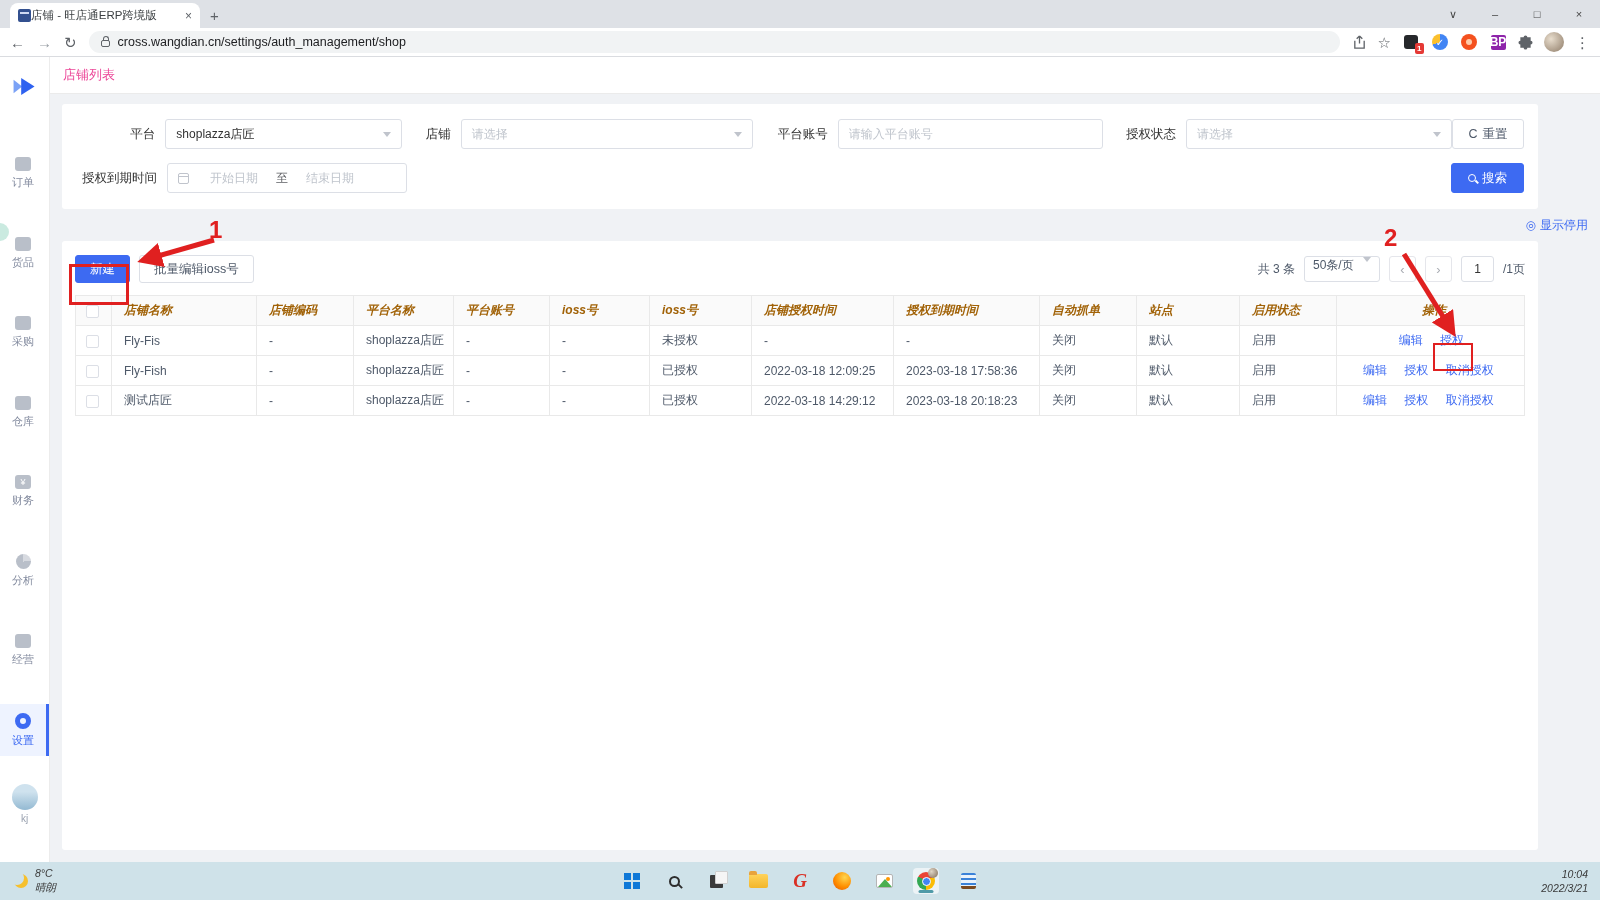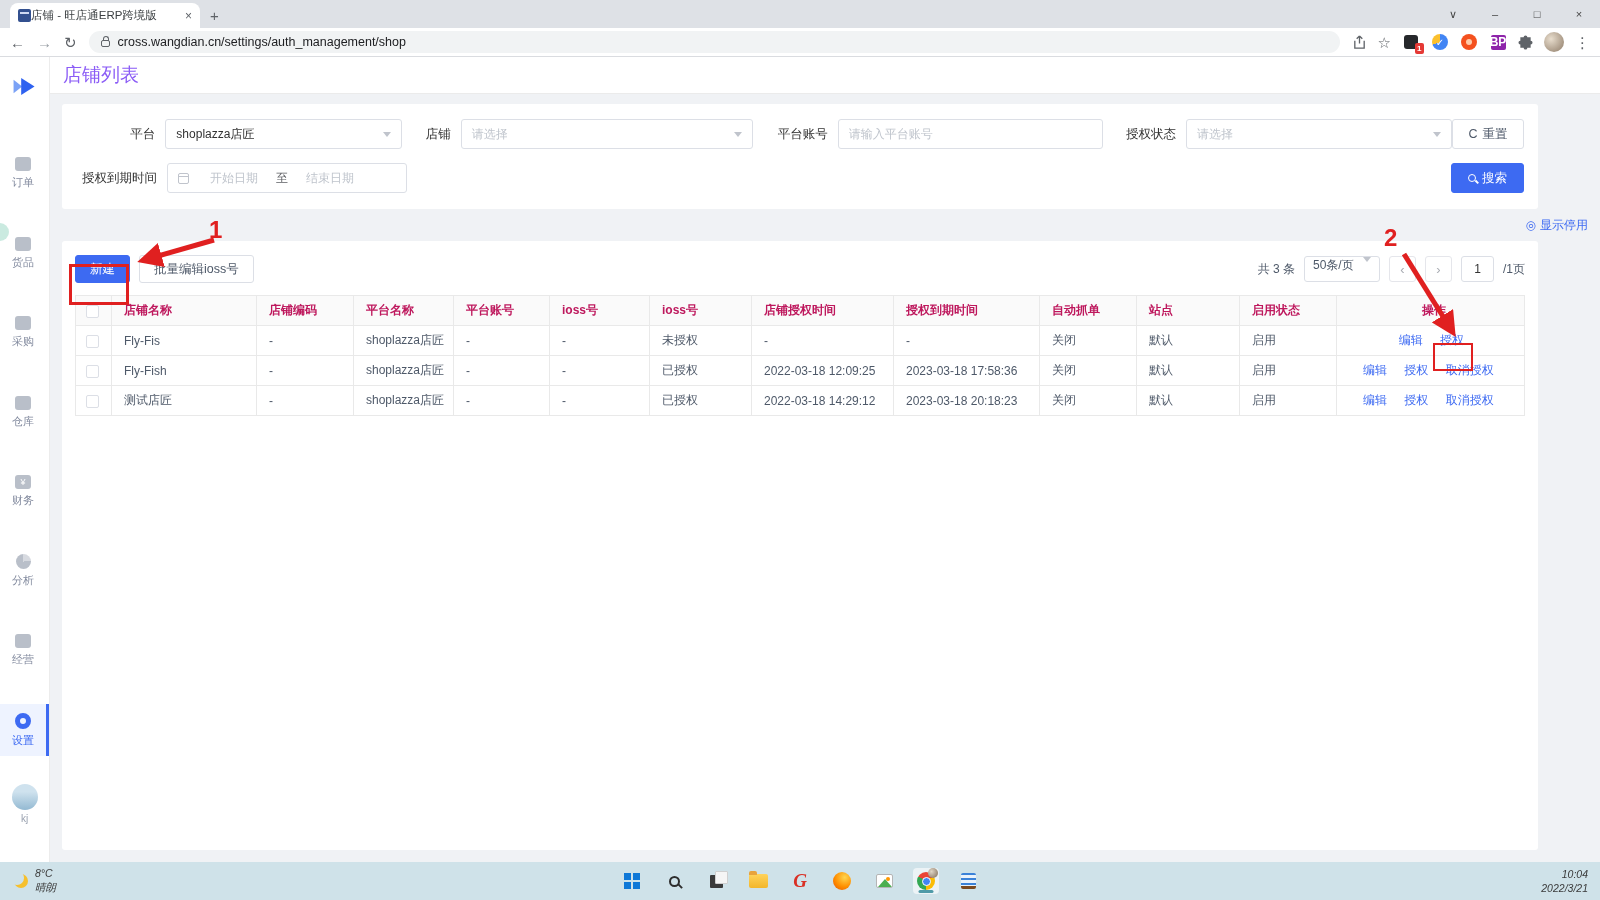--- a/index.html
+++ b/index.html
@@ -41,21 +41,21 @@
   .nav-item.active { background:#eef3ff; color:#3d6af2; border-right-color:#3d6af2; }
   .ni { width:16px; height:14px; background:#b9bfc9; border-radius:3px; display:flex; align-items:center; justify-content:center; color:#fff; font-size:9px; line-height:1; }
   .ni.pie { width:15px; height:15px; border-radius:50%; background:conic-gradient(#d7dae0 0 90deg,#b9bfc9 0 360deg); }
   .ni.gear { width:16px; height:16px; border-radius:50%; background:transparent; border:5px solid #3d6af2; }
   .float-tip { position:absolute; left:-9px; top:166px; width:18px; height:18px; border-radius:50%; background:#9ed9c6; opacity:.55; }
   .side-user { margin-top:auto; margin-bottom:38px; display:flex; flex-direction:column; align-items:center; gap:3px; }
   .side-user .circle { width:26px; height:26px; border-radius:50%; background:linear-gradient(180deg,#cfe2ee 30%,#93b9d2); }
   .side-user .name { font-size:10px; color:#9aa2b0; }
 
   .main { flex:1; display:flex; flex-direction:column; min-width:0; }
-  .page-title-bar { height:37px; background:#fff; border-bottom:1px solid #ebebeb; display:flex; align-items:center; padding-left:13px; font-size:19px; color:#8b5cf6; }
+  .page-title-bar { height:37px; background:#fff; border-bottom:1px solid #ebebeb; display:flex; align-items:center; padding-left:13px; font-size:13px; color:#ec4899; }
   .content { flex:1; padding:10px 12px 12px; display:flex; flex-direction:column; min-height:0; }
 
   .filter-card { background:#fff; border-radius:3px; margin-right:50px; padding:15px 14px 16px 0; }
   .f-row { display:flex; align-items:center; }
   .f-row + .f-row { margin-top:14px; }
   .f-lab { font-size:12.5px; color:#333; text-align:right; padding-right:10px; white-space:nowrap; }
   .sel, .inp, .drange { height:30px; border:1px solid #dcdfe6; border-radius:3px; background:#fff; display:flex; align-items:center; padding:0 10px; font-size:12px; }
   .sel-val { color:#333; } .ph { color:#bfc4cc; }
   .arr { width:0; height:0; border-left:4px solid transparent; border-right:4px solid transparent; border-top:5px solid #c0c4cc; margin-left:auto; }
   .inp input { border:none; outline:none; width:100%; font-size:12px; color:#333; font-family:inherit; }
@@ -75,21 +75,21 @@
   .card-toolbar { display:flex; align-items:center; margin-bottom:12px; }
   .btn-sm { height:28px; }
   .card-toolbar .gap { width:9px; }
   .pager { margin-left:auto; display:flex; align-items:center; gap:9px; color:#4e5969; font-size:12px; }
   .pg-sel { width:76px; height:26px; border:1px solid #dcdfe6; border-radius:3px; display:flex; align-items:flex-start; padding:0 8px; color:#4e5969; }
   .pg-btn { width:27px; height:26px; border:1px solid #e5e6eb; border-radius:3px; background:#fff; color:#a8abb2; display:flex; align-items:center; justify-content:center; font-size:13px; cursor:pointer; }
   .pg-input { width:33px; height:26px; border:1px solid #dcdfe6; border-radius:3px; text-align:center; font-size:12px; color:#333; outline:none; font-family:inherit; }
 
   table { width:100%; border-collapse:collapse; table-layout:fixed; }
   th, td { border:1px solid #e9e9e9; height:30px; padding:0 12px; font-size:12px; text-align:left; white-space:nowrap; overflow:hidden; }
-  th { background:#fafafa; color:#be185d; font-weight:bold; }
+  th { background:#fafafa; color:#a16207; font-weight:bold;font-style:italic; }
   td { color:#4e5969; }
   th.ops-h { text-align:right; padding-right:78px; }
   td.ops { text-align:right; padding-right:36px; }
   td.ops.r1 { padding-right:60px; }
   td.ops a { color:#3d6af2; text-decoration:none; margin-left:14px; cursor:pointer; }
   .cb { width:13px; height:13px; border:1px solid #dcdfe6; border-radius:2px; background:#fff; display:inline-block; vertical-align:middle; cursor:pointer; }
 
   
   .taskbar { position:absolute; left:0; right:0; bottom:0; height:38px; background:#cfe2e9; display:flex; align-items:center;font-style:italic; }
   .weather { position:absolute; left:14px; display:flex; align-items:center; gap:7px; cursor:pointer; }

